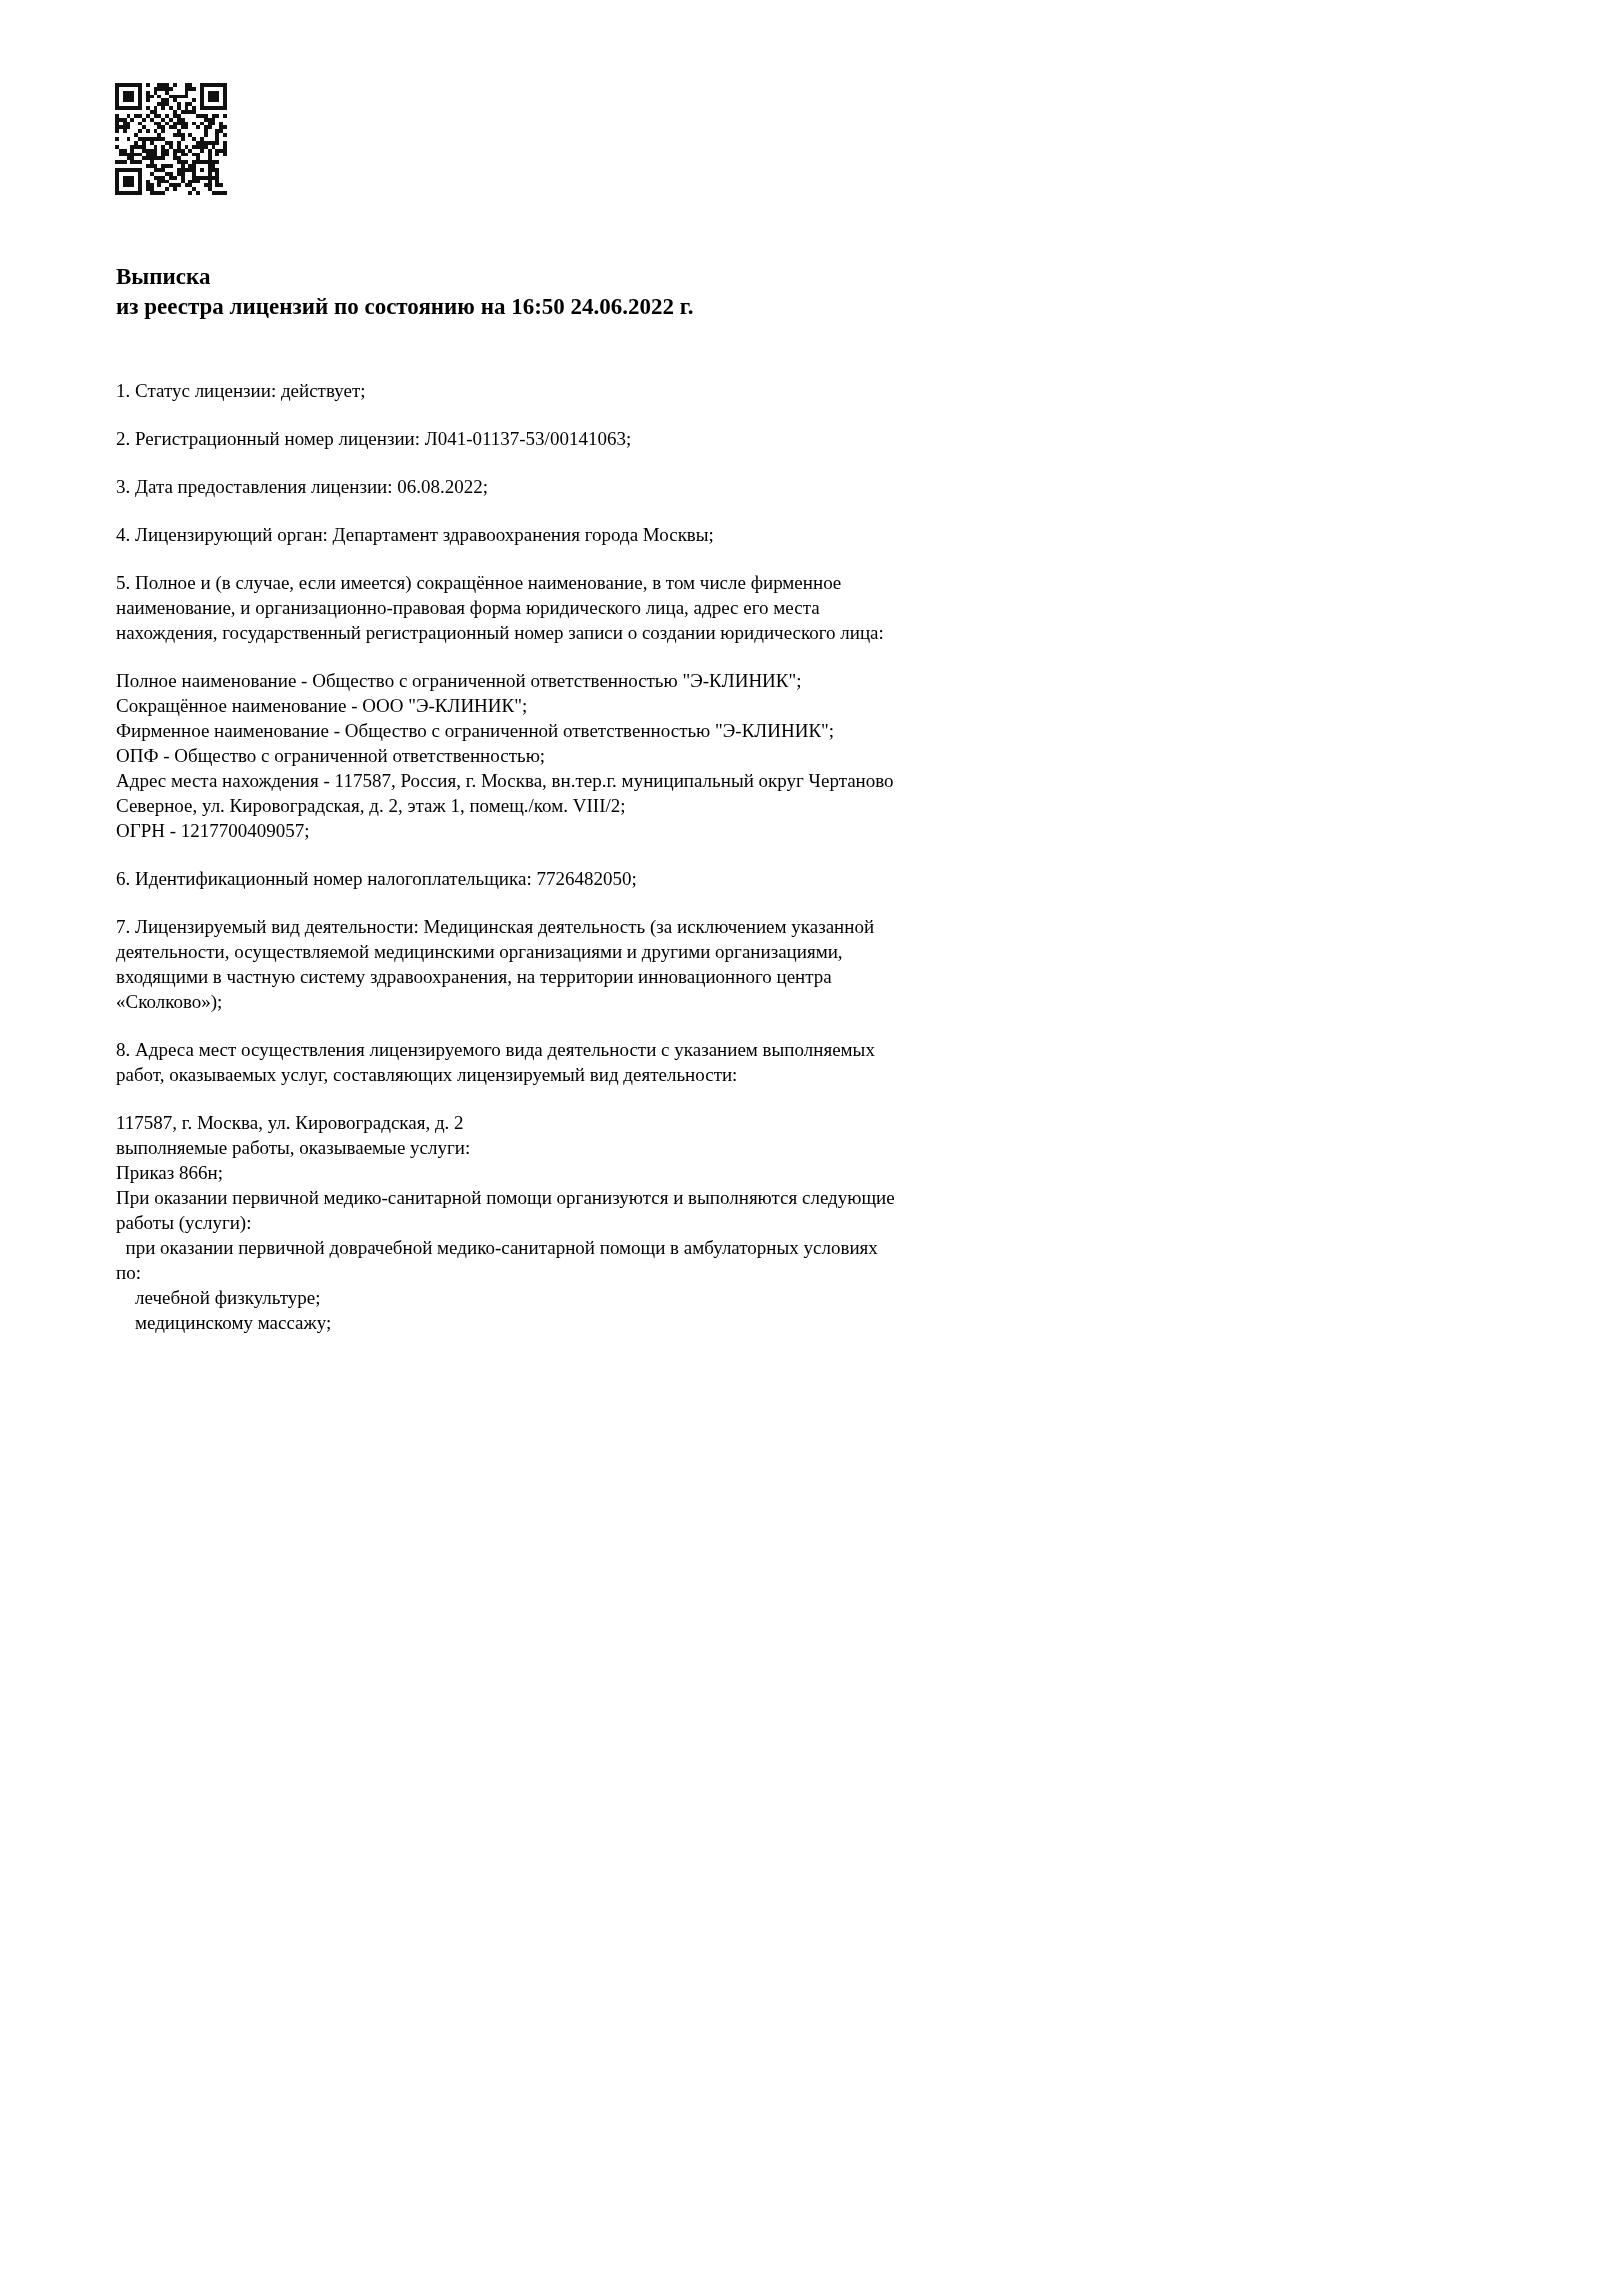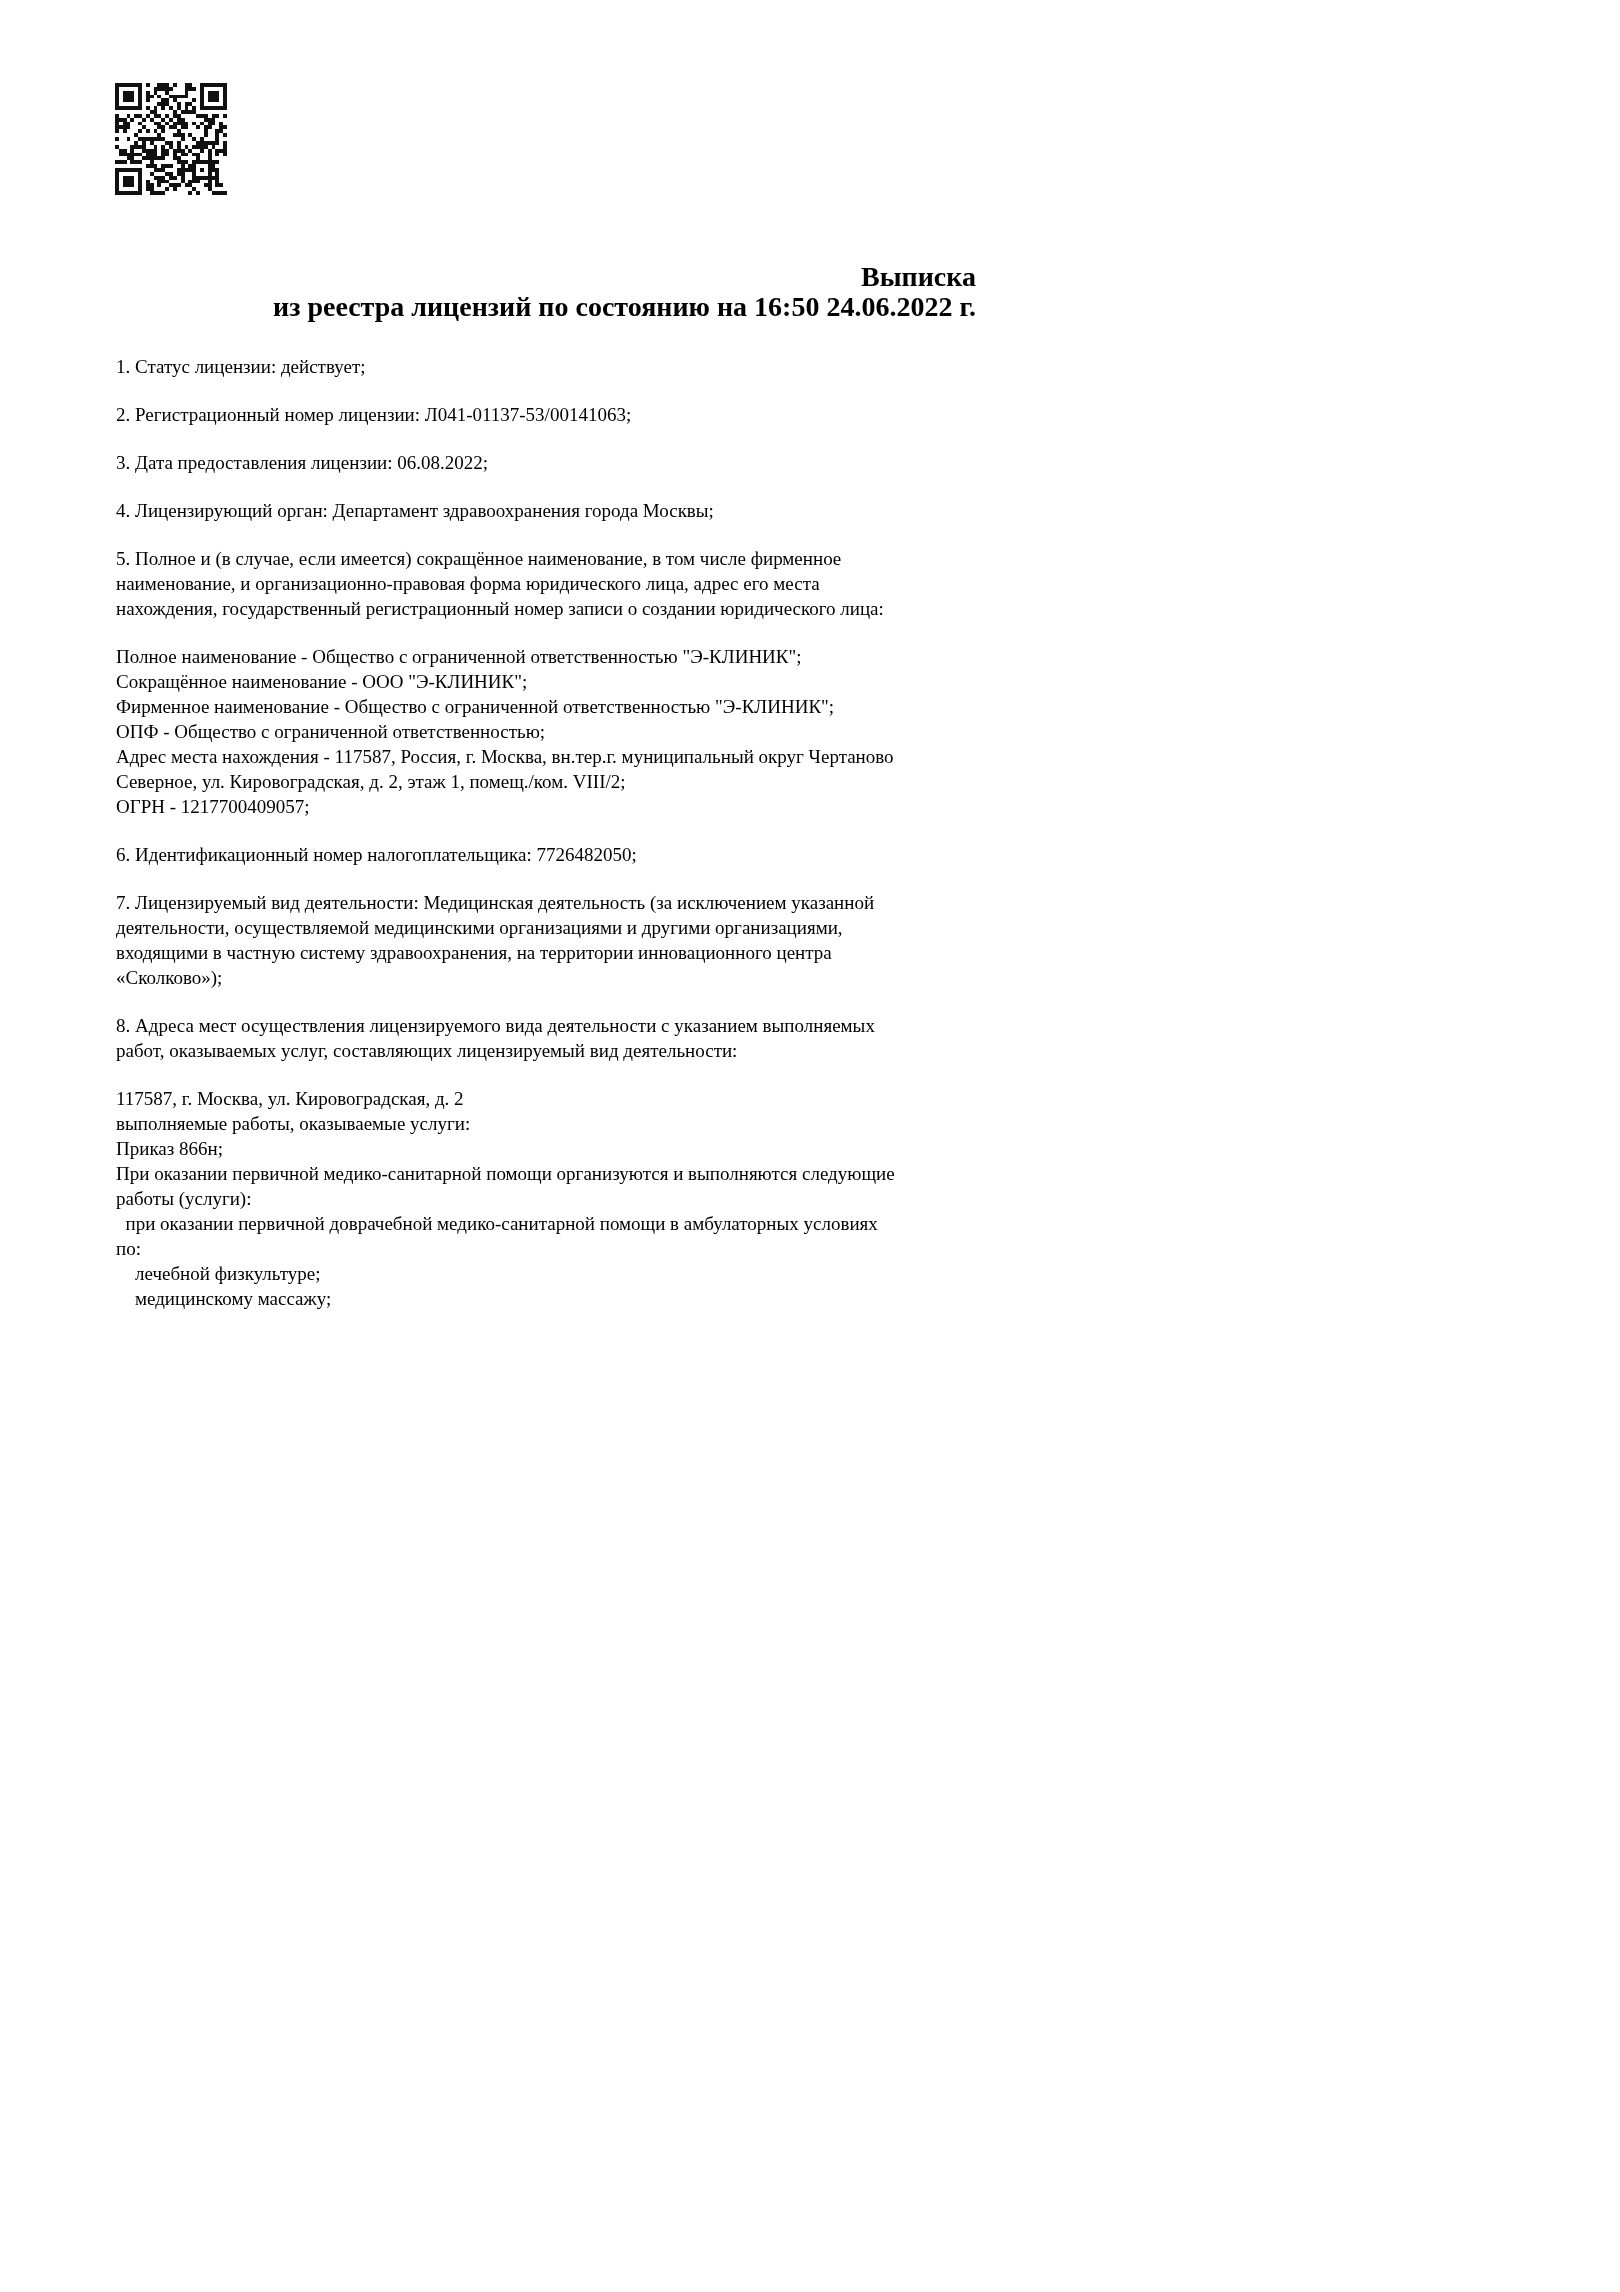--- a/index.html
+++ b/index.html
@@ -22,33 +22,33 @@
   }
   .qr svg { display: block; }
   .qr svg rect { fill: #111111; }
   .content {
     position: absolute;
     left: 116px;
     top: 262px;
     width: 860px;
   }
   .title {
-    text-align: right;
+    text-align: left;
     font-weight: bold;
-    font-size: 28px;
+    font-size: 23px;
     line-height: 30px;
   }
   .source-note {
     text-align: right;
     font-size: 18px;
     line-height: 23px;
     margin-top: 29px;
   }
   .doc-body {
-    margin-top: 32px;
+    margin-top: 56px;
   }
   .para {
     font-size: 19px;
     line-height: 25px;
     margin: 0 0 23px 0;
     white-space: pre;
   }
   .para:last-child { margin-bottom: 0; }
 </style>
 </head>

